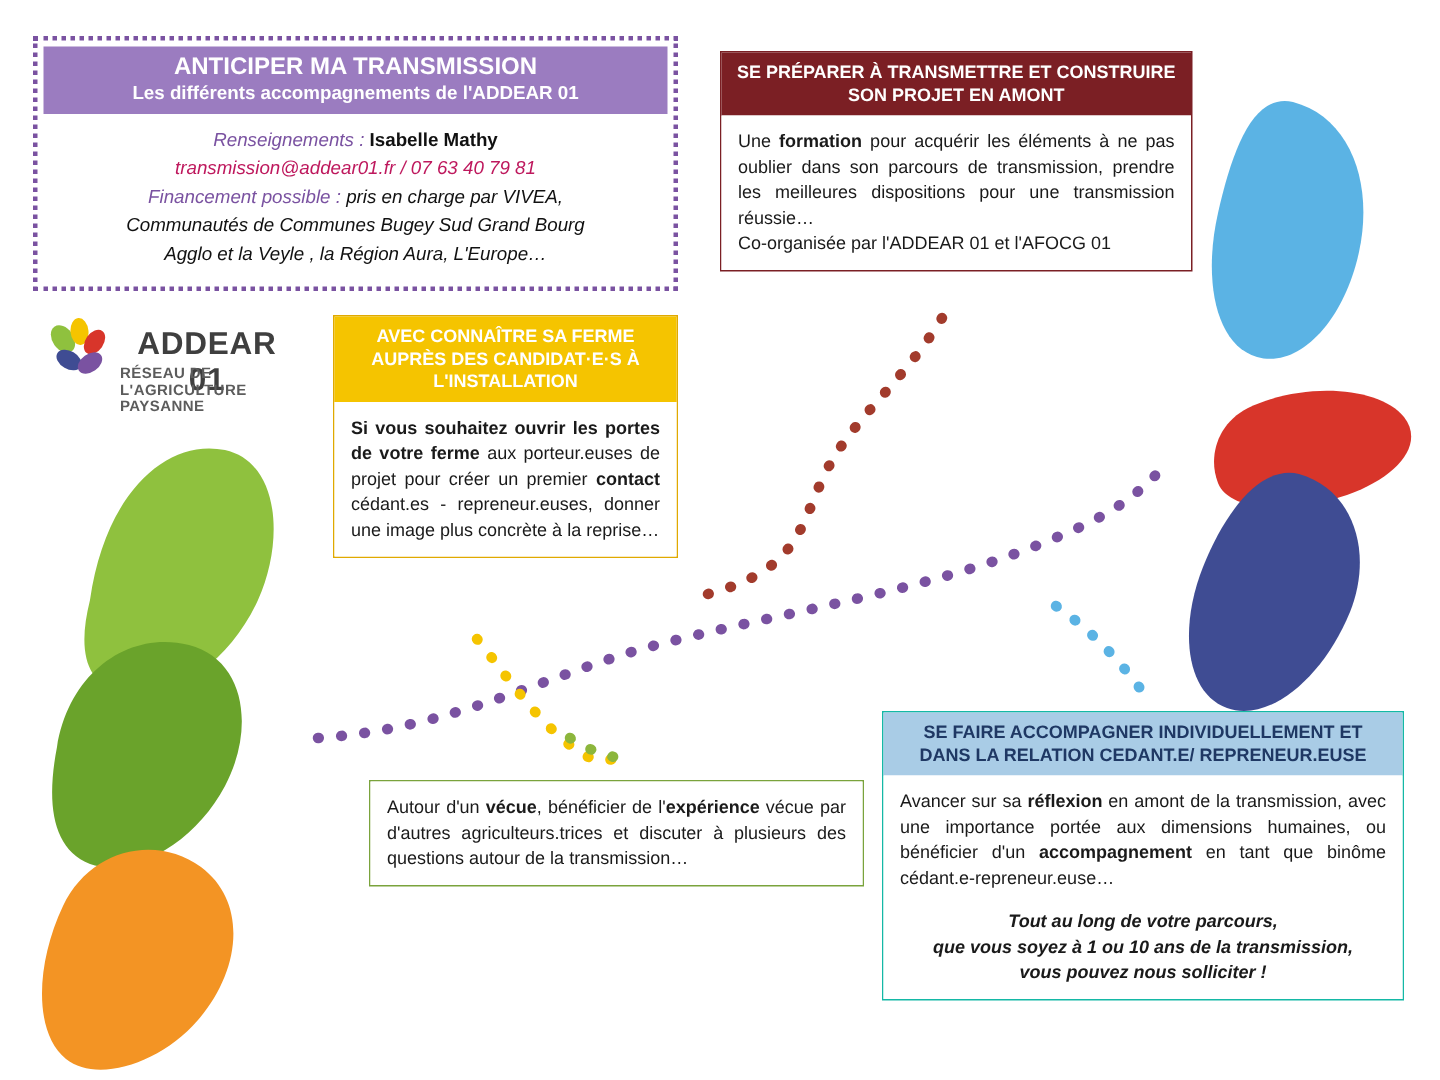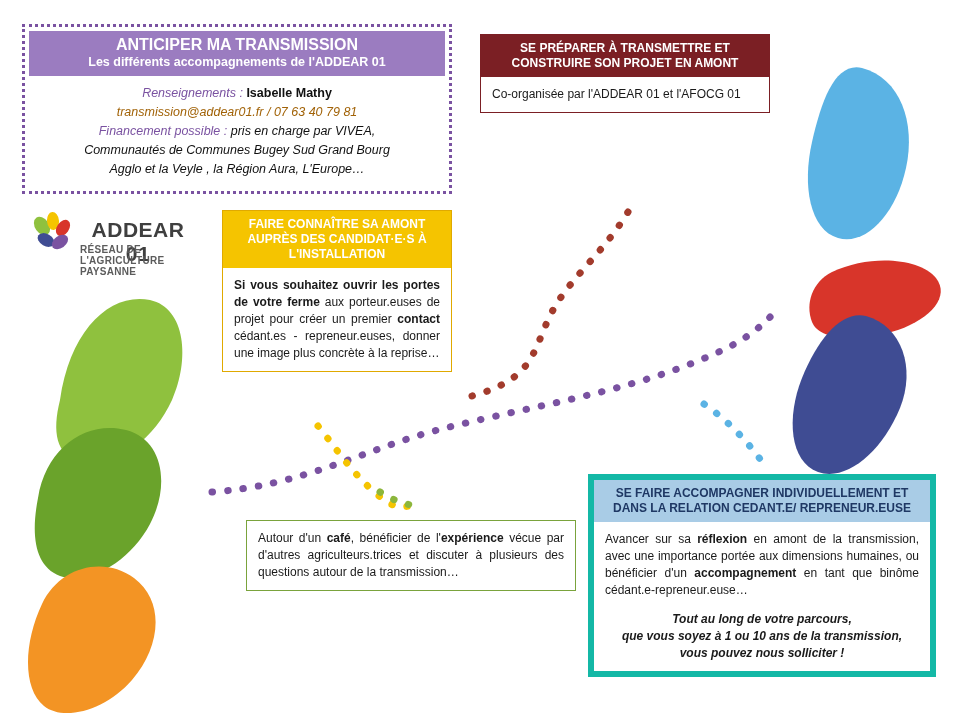--- a/index.html
+++ b/index.html
@@ -104,33 +104,33 @@
     font-size: 12.5px;
     line-height: 19px;
     padding-top: 8px;
     padding-bottom: 8px;
   }
   #box-anticiper .body b {
     color: #111111;
     font-style: normal;
   }
   #box-anticiper .body .mailline {
-    color: #a16207;
+    color: #be185d;
     font-style: italic;
   }
   #box-anticiper .body .darkit {
     color: #111111;
     font-style: italic;
   }
 
   
   #box-preparer {
     left: 480px;
     top: 34px;
-    width: 290px;
+    width: 315px;
     border: 1px solid #7b1f24;
   }
   #box-preparer .hdr {
     background: #7b1f24;
     font-size: 12px;
   }
   #box-preparer .body .coorg {
     margin-top: 11px;
     text-align: left;
   }
@@ -158,21 +158,21 @@
   #box-discuter .hdr {
     background: #8cb63c;
     font-size: 12px;
   }
 
   
   #box-accompagner {
     left: 588px;
     top: 474px;
     width: 348px;
-    border: 6px solid #14b8a6;
+    border: 1px solid #14b8a6;
   }
   #box-accompagner .hdr {
     background: #a9cce6;
     color: #1f3864;
     font-size: 12px;
   }
   #box-accompagner .body .closing {
     text-align: center;
     font-weight: bold;
     font-style: italic;
@@ -238,34 +238,37 @@
         <span class="darkit">pris en charge par VIVEA,</span>
       </div>
       <div class="darkit">Communautés de Communes Bugey Sud Grand Bourg</div>
       <div class="darkit">Agglo et la Veyle , la Région Aura, L'Europe…</div>
     </div>
   </div>
 
   <div class="box" id="box-preparer">
     <div class="hdr">SE PRÉPARER À TRANSMETTRE ET CONSTRUIRE SON PROJET EN AMONT</div>
     <div class="body">
+      <p style="margin:0">
+        <span>Une </span><b>formation</b><span> pour acquérir les éléments à ne pas oublier dans son parcours de transmission, prendre les meilleures dispositions pour une transmission réussie…</span>
+      </p>
       <p class="coorg" style="margin:0">Co-organisée par l'ADDEAR 01 et l'AFOCG 01</p>
     </div>
   </div>
 
   <div class="box" id="box-faire-connaitre">
-    <div class="hdr">FAIRE CONNAÎTRE SA AMONT AUPRÈS DES CANDIDAT·E·S À L'INSTALLATION</div>
+    <div class="hdr">AVEC CONNAÎTRE SA FERME AUPRÈS DES CANDIDAT·E·S À L'INSTALLATION</div>
     <div class="body">
       <b>Si vous souhaitez ouvrir les portes de votre ferme</b><span> aux porteur.euses de projet pour créer un premier </span><b>contact</b><span> cédant.es - repreneur.euses, donner une image plus concrète à la reprise…</span>
     </div>
   </div>
 
   <div class="box" id="box-discuter">
     <div class="body">
-      <span>Autour d'un </span><b>café</b><span>, bénéficier de l'</span><b>expérience</b><span> vécue par d'autres agriculteurs.trices et discuter à plusieurs des questions autour de la transmission…</span>
+      <span>Autour d'un </span><b>vécue</b><span>, bénéficier de l'</span><b>expérience</b><span> vécue par d'autres agriculteurs.trices et discuter à plusieurs des questions autour de la transmission…</span>
     </div>
   </div>
 
   <div class="box" id="box-accompagner">
     <div class="hdr">SE FAIRE ACCOMPAGNER INDIVIDUELLEMENT ET DANS LA RELATION CEDANT.E/ REPRENEUR.EUSE</div>
     <div class="body">
       <p style="margin:0">
         <span>Avancer sur sa </span><b>réflexion</b><span> en amont de la transmission, avec une importance portée aux dimensions humaines, ou bénéficier d'un </span><b>accompagnement</b><span> en tant que binôme cédant.e-repreneur.euse…</span>
       </p>
       <div class="closing">

